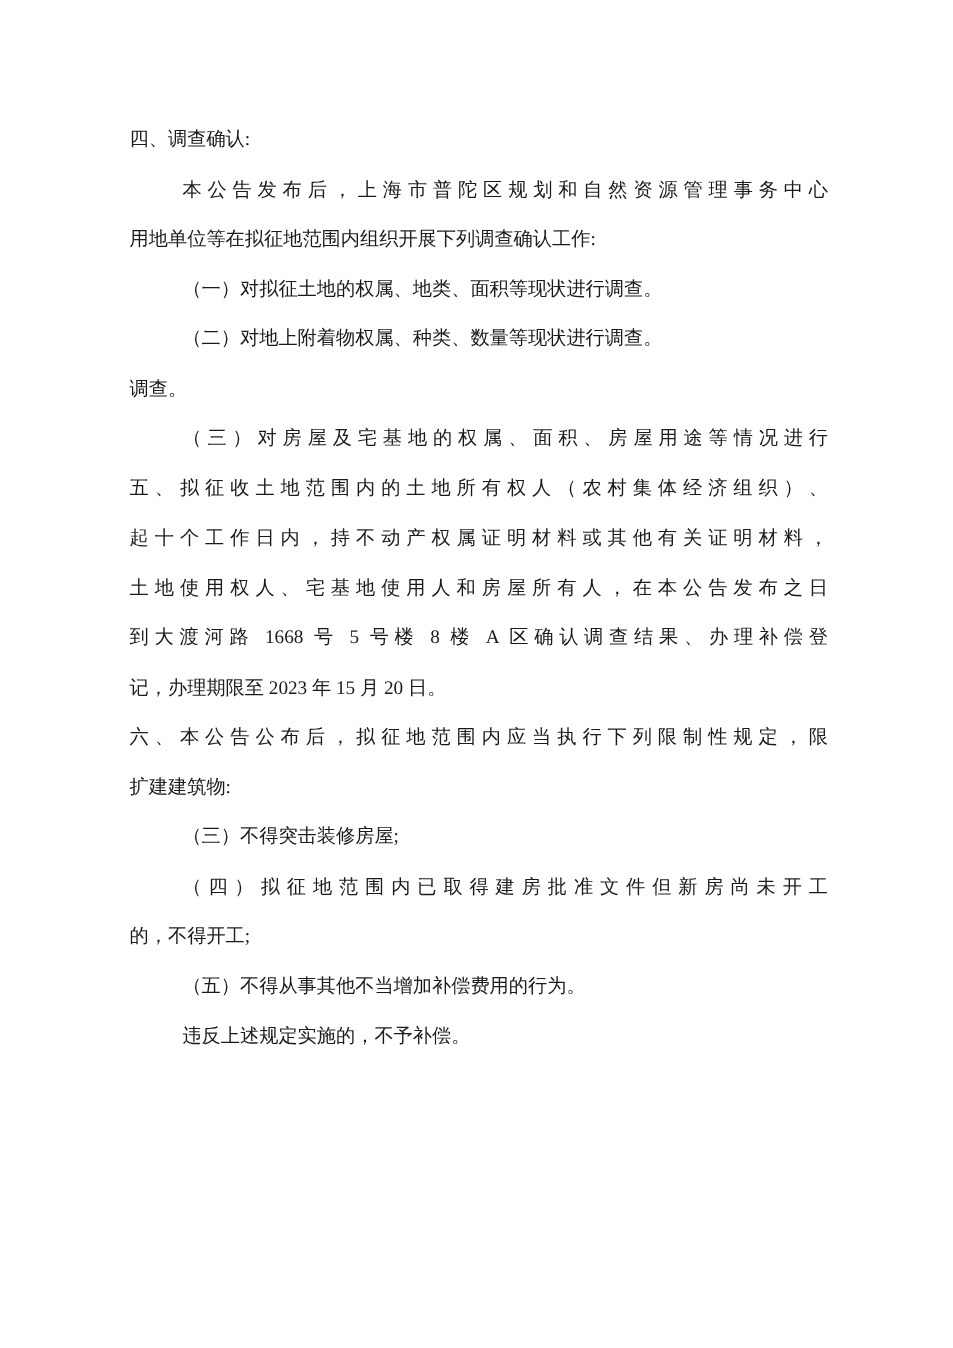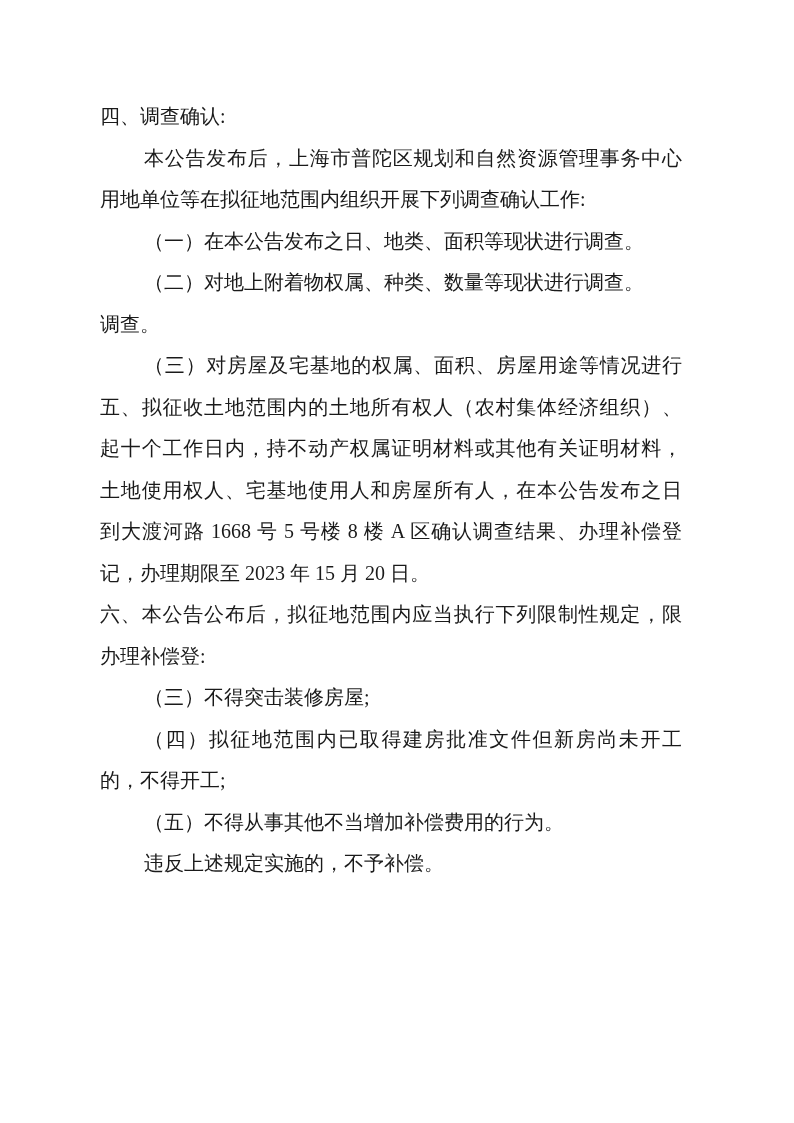--- a/index.html
+++ b/index.html
@@ -9,25 +9,25 @@
   }
   .page {
     position: relative;
     width: 794px;
     height: 1123px;
     background: #ffffff;
     overflow: hidden;
   }
   .text-block {
     position: absolute;
-    left: 100px;
+    left: 108px;
     top: 96px;
     width: 582px;
     font-family: "Liberation Serif", "DejaVu Serif", serif;
-    font-size: 20px;
+    font-size: 16px;
     line-height: 41.5px;
     color: #1a1a1a;
     letter-spacing: 0;
   }
   .line {
     height: 41.5px;
     text-align: left;
   }
   .line.indent {
     text-indent: 44px;
@@ -38,30 +38,30 @@
   }
 </style>
 </head>
 <body>
 
 <div class="page">
   <div class="text-block">
     <div class="line">四、调查确认:</div>
     <div class="line indent justify">本公告发布后，上海市普陀区规划和自然资源管理事务中心</div>
     <div class="line">用地单位等在拟征地范围内组织开展下列调查确认工作:</div>
-    <div class="line indent">（一）在本公告发布之日、地类、面积等现状进行调查。</div>
+    <div class="line indent">（一）对拟征土地的权属、地类、面积等现状进行调查。</div>
     <div class="line indent">（二）对地上附着物权属、种类、数量等现状进行调查。</div>
     <div class="line">调查。</div>
     <div class="line indent justify">（三）对房屋及宅基地的权属、面积、房屋用途等情况进行</div>
     <div class="line justify">五、拟征收土地范围内的土地所有权人（农村集体经济组织）、</div>
     <div class="line justify">起十个工作日内，持不动产权属证明材料或其他有关证明材料，</div>
     <div class="line justify">土地使用权人、宅基地使用人和房屋所有人，在本公告发布之日</div>
     <div class="line justify">到大渡河路 1668 号 5 号楼 8 楼 A 区确认调查结果、办理补偿登</div>
     <div class="line">记，办理期限至 2023 年 15 月 20 日。</div>
     <div class="line justify">六、本公告公布后，拟征地范围内应当执行下列限制性规定，限</div>
-    <div class="line">办理补偿登:</div>
+    <div class="line">扩建建筑物:</div>
     <div class="line indent">（三）不得突击装修房屋;</div>
     <div class="line indent justify">（四）拟征地范围内已取得建房批准文件但新房尚未开工</div>
     <div class="line">的，不得开工;</div>
     <div class="line indent">（五）不得从事其他不当增加补偿费用的行为。</div>
     <div class="line indent">违反上述规定实施的，不予补偿。</div>
   </div>
 </div>
 
 </body></html>

